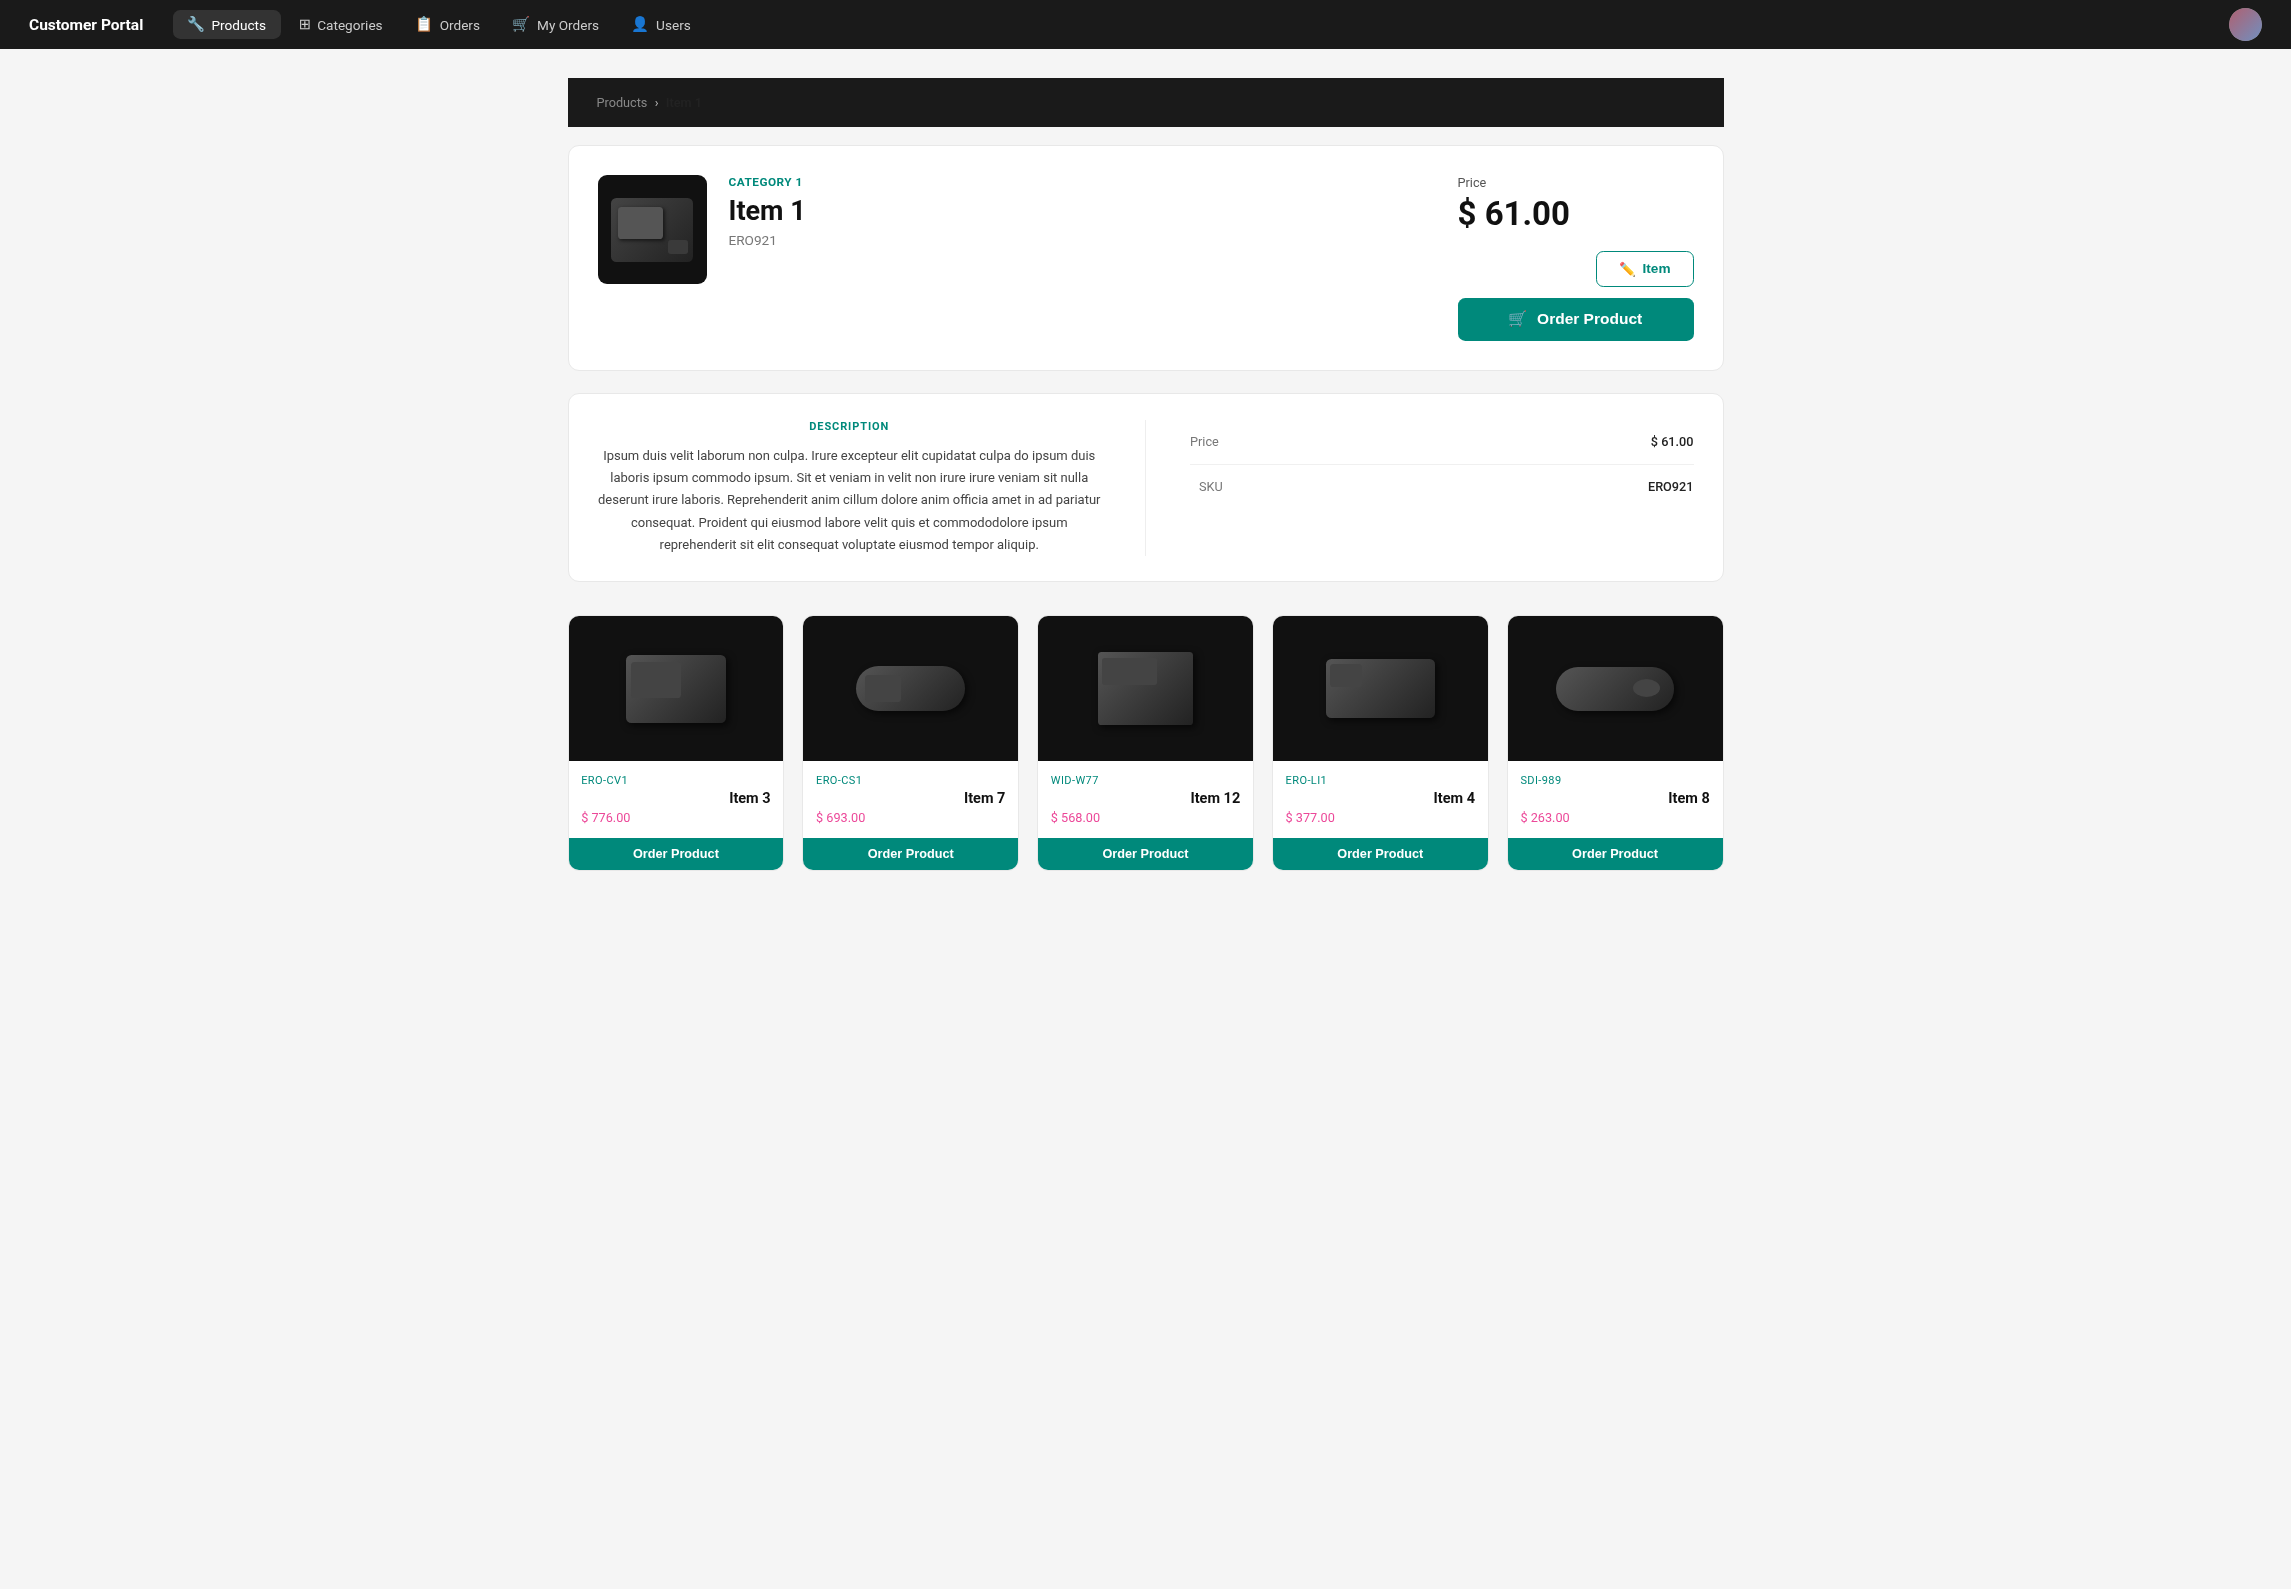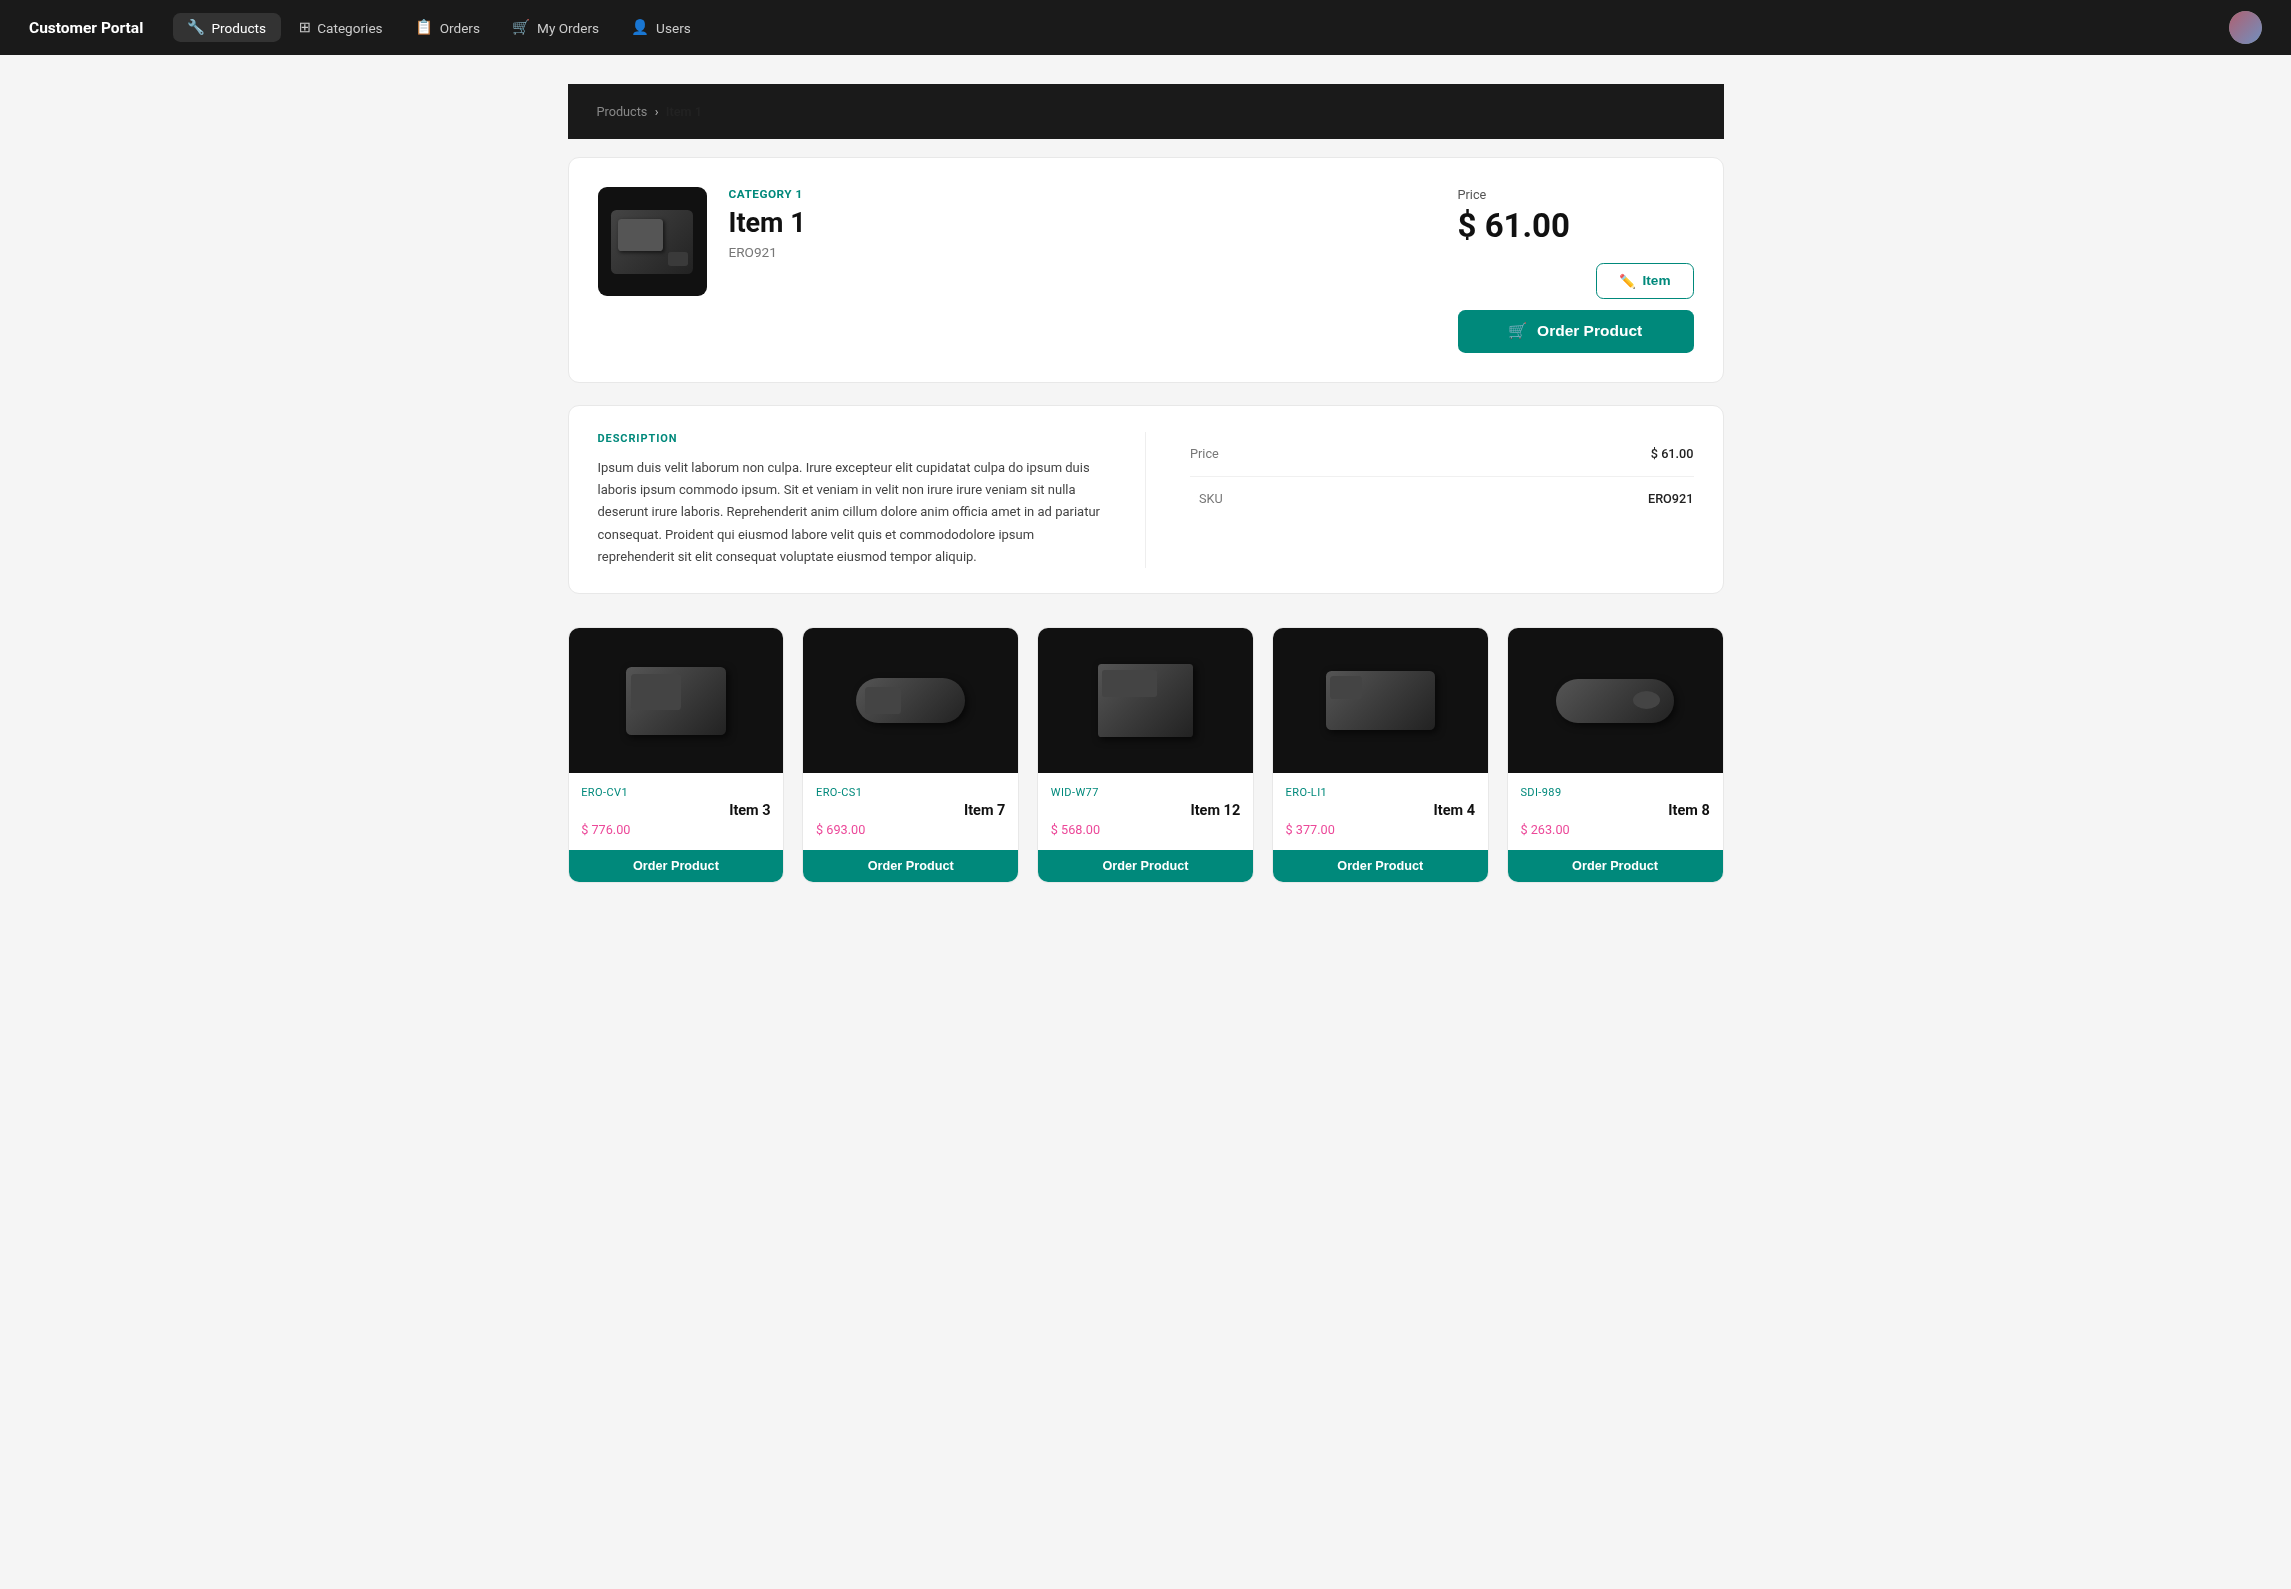--- a/index.html
+++ b/index.html
@@ -4,21 +4,21 @@
   <style>
     * { box-sizing: border-box; margin: 0; padding: 0; }
     body { font-family: -apple-system, BlinkMacSystemFont, 'Segoe UI', Roboto, sans-serif; background: #f5f5f5; color: #222; }
 
     
     nav {
       background: #1a1a1a;
       display: flex;
       align-items: center;
       padding: 0 29px;
-      height: 55px;
+      height: 49px;
       gap: 7.3px;
     }
     .nav-brand {
       color: #fff;
       font-weight: 700;
       font-size: 15.5px;
       margin-right: 22px;
       white-space: nowrap;
     }
     .nav-items {
@@ -191,20 +191,21 @@
 
     
     .details-card {
       background: #fff;
       border-radius: 11px;
       border: 0.9px solid #e8e8e8;
       padding: 25.5px 29px;
       margin-bottom: 33px;
       display: flex;
       gap: 44px;
+      text-align: center;
     }
     .description-section { flex: 1; }
     .section-label {
       color: #00897b;
       font-size: 11px;
       font-weight: 700;
       letter-spacing: 0.9px;
       margin-bottom: 12.7px;
     }
     .description-text {

